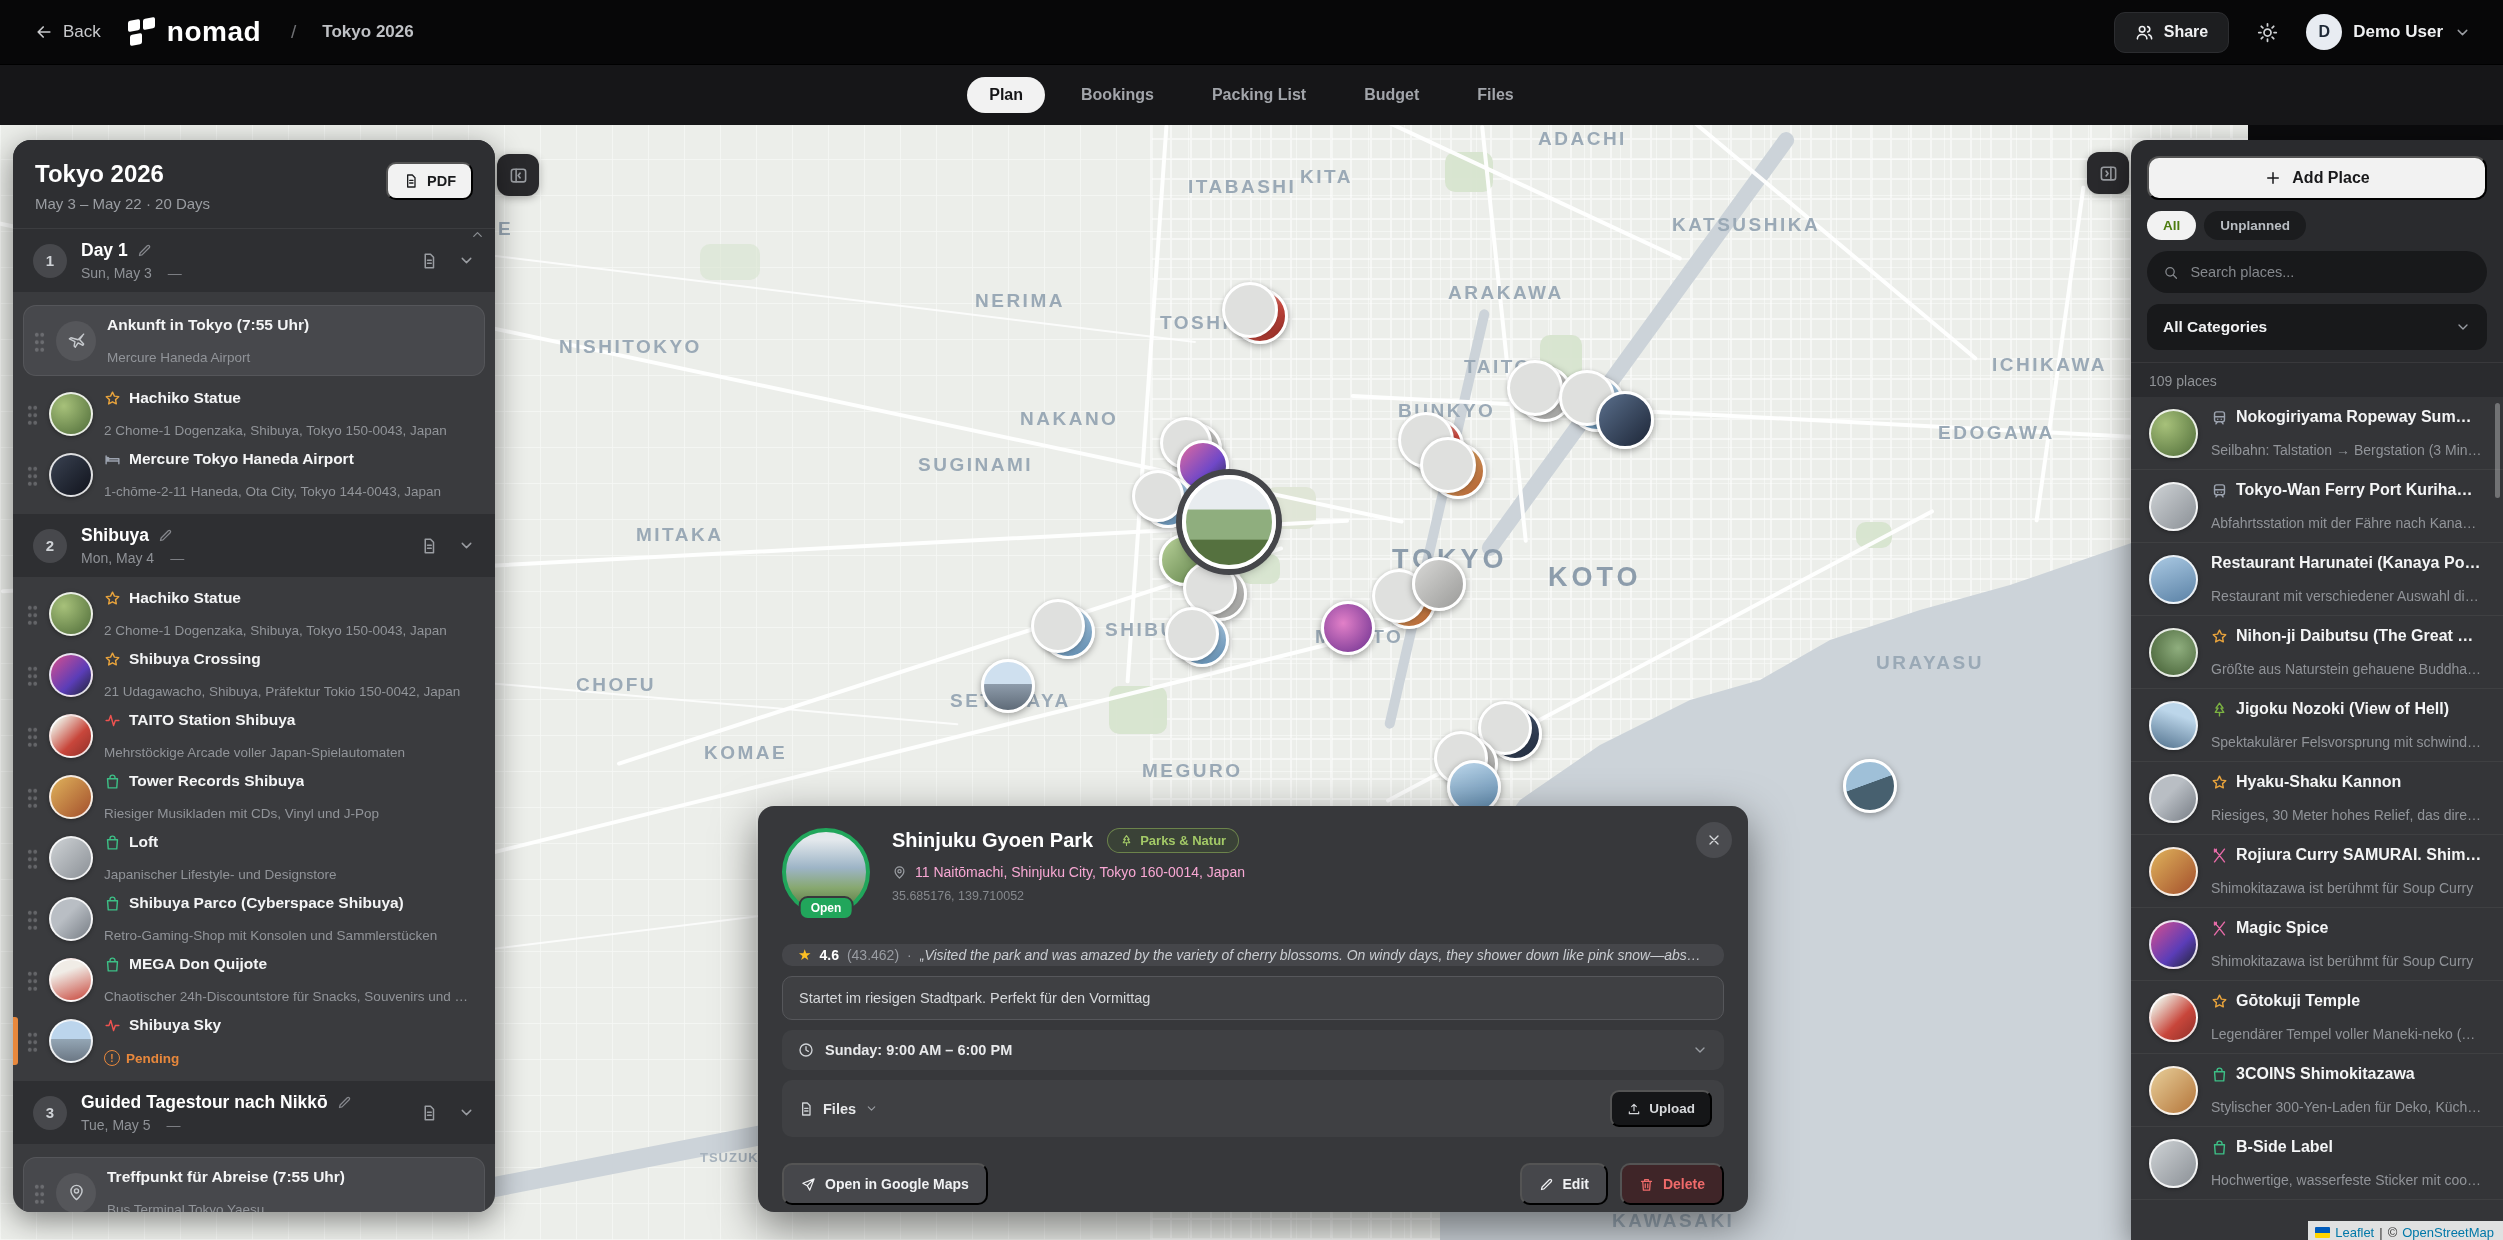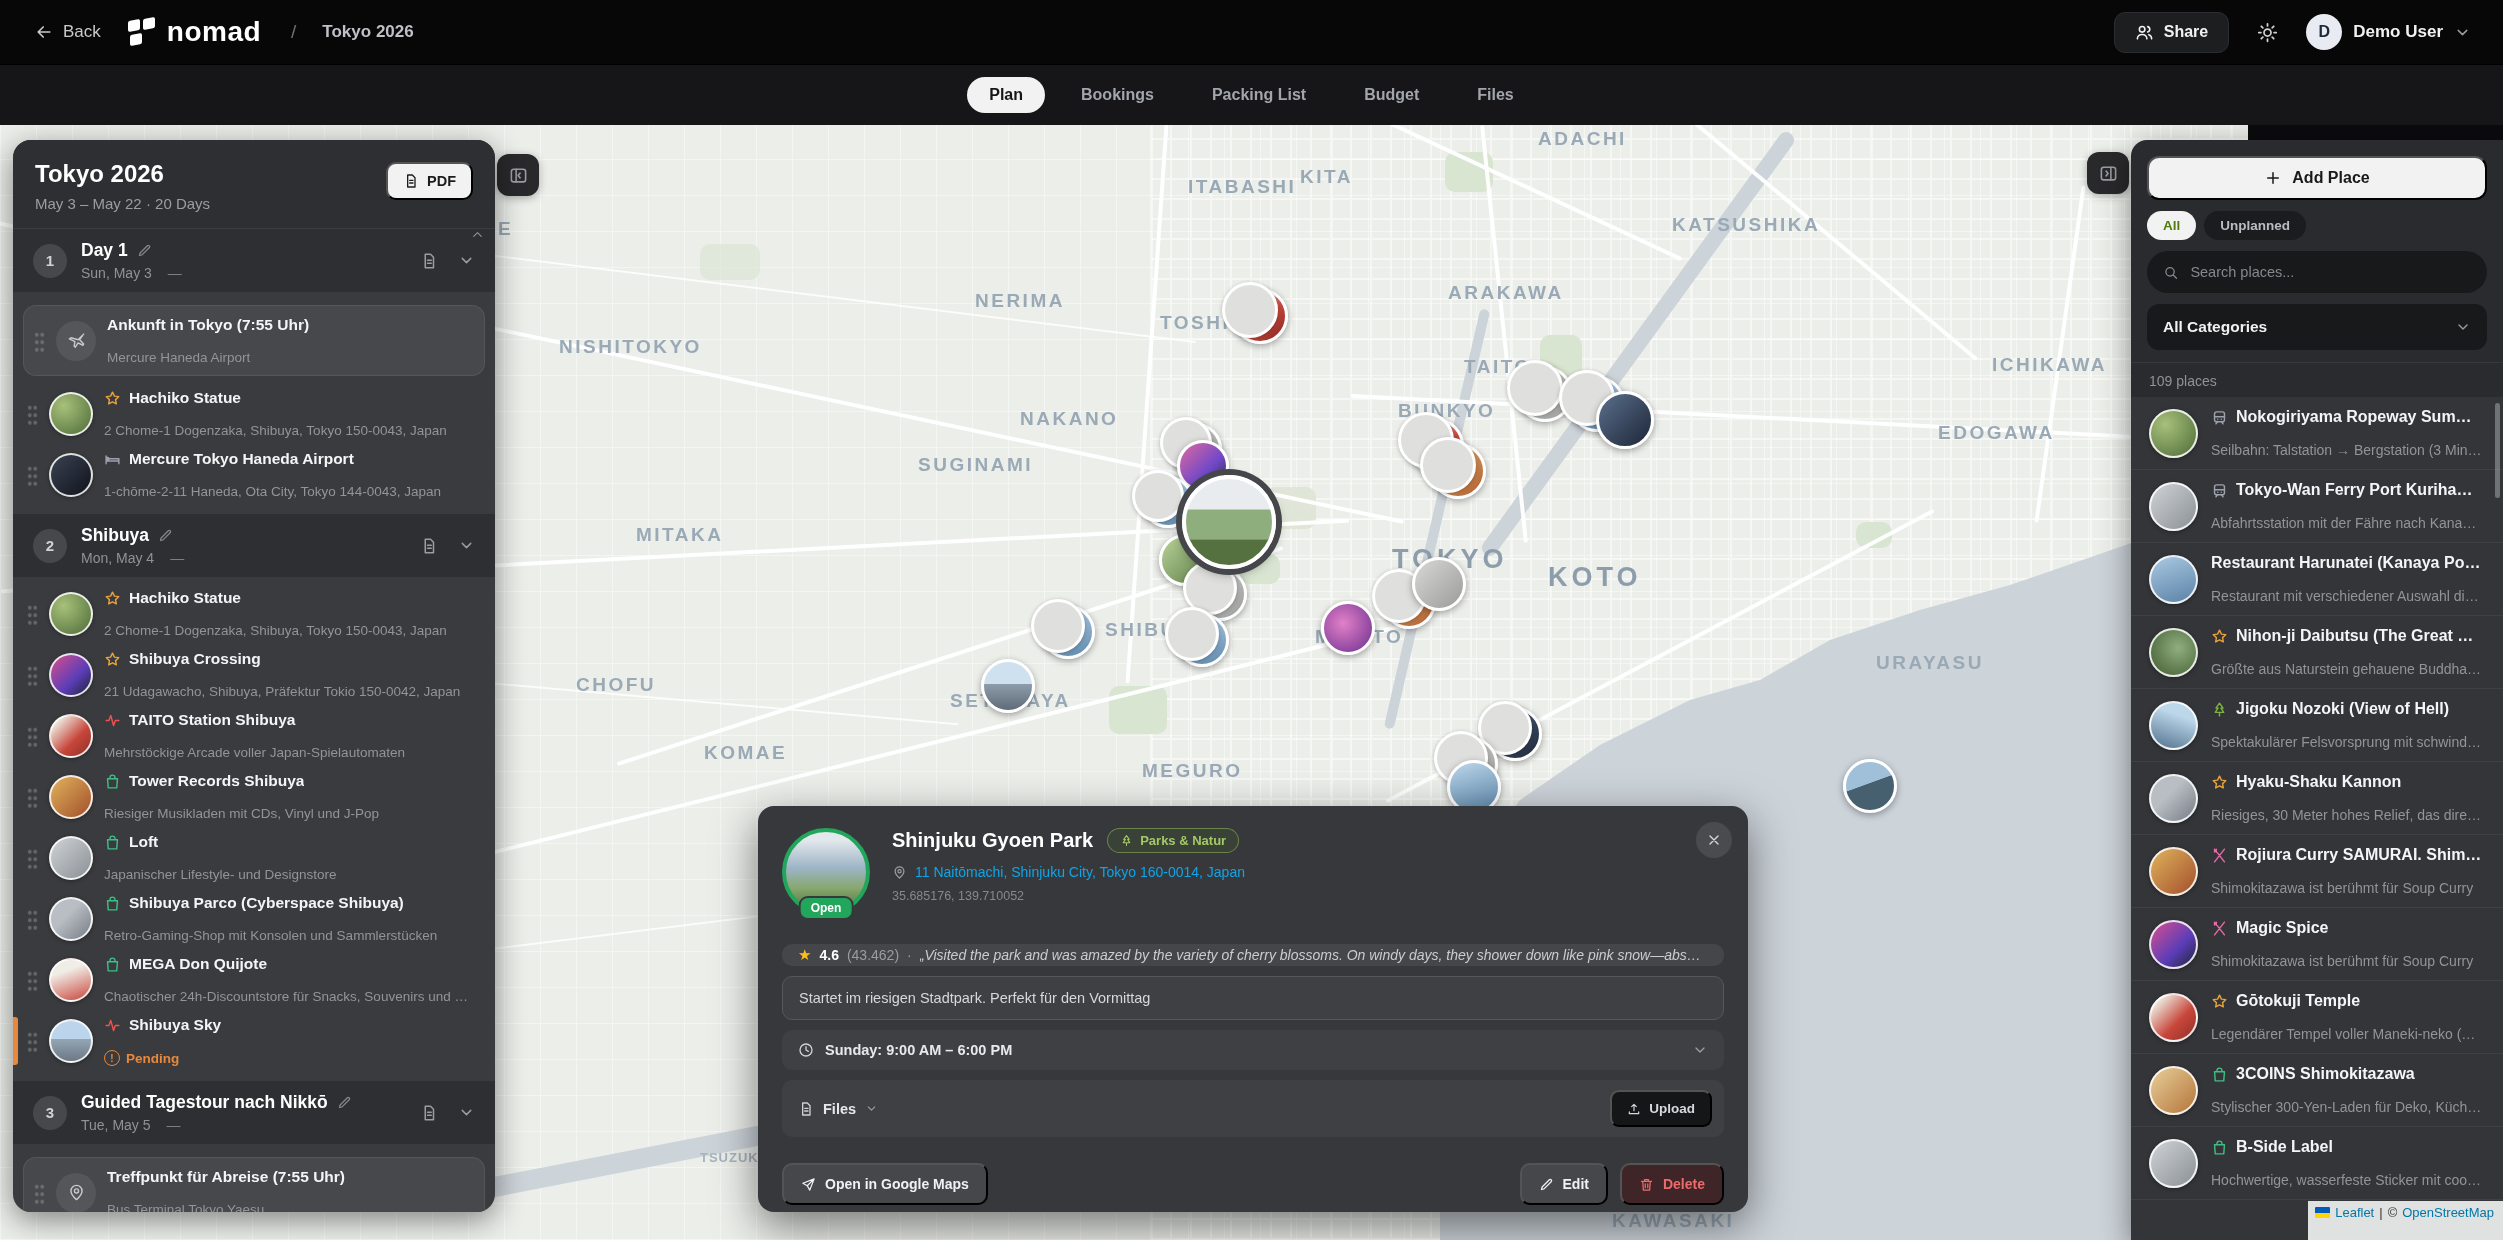--- a/index.html
+++ b/index.html
@@ -70,21 +70,21 @@
   .m-night{background:linear-gradient(135deg,#5a6f8c,#1d2637)}
   .m-warm{background:linear-gradient(135deg,#e7c277,#b05c2f)}
   .m-colorful{background:linear-gradient(135deg,#e06a9f,#7048c8 60%,#2a2f45)}
   .m-green{background:linear-gradient(135deg,#b9d29a,#5d7f46)}
   .m-city{background:linear-gradient(#cfe0ef 45%,#8e9cab 46%,#5f6b78)}
   .m-purple{background:radial-gradient(circle at 40% 40%,#e280c8,#6a2f8f)}
   .m-park{background:linear-gradient(180deg,#e8ecef 0 35%,#8fae7e 36% 70%,#55713f 71%)}
   .m-harbor{background:linear-gradient(160deg,#9fc0d8 0 45%,#47606f 46%)}
 
   .attribution{position:absolute;right:0;bottom:0;background:rgba(255,255,255,.85);
-    padding:4px 9px 20px 7px;font-size:13px;color:#333;display:flex;align-items:center;gap:5px;z-index:30;}
+    padding:4px 9px 0 7px;font-size:13px;color:#333;display:flex;align-items:center;gap:5px;z-index:30;}
   .attribution a{color:#0078A8;text-decoration:none}
   .flag{width:15px;height:11px;display:inline-block;border-radius:1px;overflow:hidden}
   .flag i{display:block;width:100%;height:50%}
   .flag i:first-child{background:#005BBB}.flag i:last-child{background:#FFD500}
 
   
   .collapse-btn{position:absolute;width:42px;height:42px;background:#29292c;border-radius:12px;
     display:flex;align-items:center;justify-content:center;color:#9a9da2;cursor:pointer;z-index:6;
     box-shadow:0 2px 8px rgba(0,0,0,.3)}
 
@@ -156,21 +156,21 @@
   .pc-thumb{position:relative;flex:none;width:80px;height:80px;border-radius:50%;
     border:4px solid #21a65b;background:linear-gradient(#e3e8ec 10%,#9db4c6 45%,#87a86f 70%,#51703c)}
   .open-badge{position:absolute;left:50%;bottom:-8px;transform:translateX(-50%);background:#21a65b;
     color:#fff;font-size:12px;font-weight:800;padding:3px 10px;border-radius:9px;border:2px solid #37383b}
   .pc-info{flex:1;min-width:0}
   .pc-titlerow{display:flex;align-items:center;gap:14px}
   .pc-title{font-size:20px;font-weight:800;color:#fff}
   .cat-badge{display:flex;align-items:center;gap:7px;border:1.5px solid rgba(150,185,92,.55);
     background:rgba(70,95,45,.28);color:#a3c967;font-size:13px;font-weight:700;
     padding:4px 12px;border-radius:999px}
-  .pc-addr{display:flex;align-items:center;gap:8px;color:#0ea5e9;font-size:14px;margin-top:11px}
+  .pc-addr{display:flex;align-items:center;gap:8px;color:#f9a8d4;font-size:14px;margin-top:11px}
   .pc-coords{color:#85888d;font-size:12.5px;margin-top:9px}
   .pc-close{position:absolute;right:16px;top:16px;width:36px;height:36px;border-radius:50%;
     background:#4a4b4f;display:flex;align-items:center;justify-content:center;color:#d6d8db;cursor:pointer}
   .pc-div{height:1px;background:rgba(255,255,255,.08);margin:2px -4px}
   .pc-review{background:#45464a;border-radius:10px;padding:11px 16px;display:flex;align-items:center;gap:8px;
     font-size:14px;color:#c9ccd1;white-space:nowrap;overflow:hidden}
   .pc-review .star{color:#fbbf24;font-size:15px}
   .pc-review b{color:#fff}
   .pc-review .cnt{color:#9a9da3}
   .pc-review i{font-style:italic;overflow:hidden;text-overflow:ellipsis}

